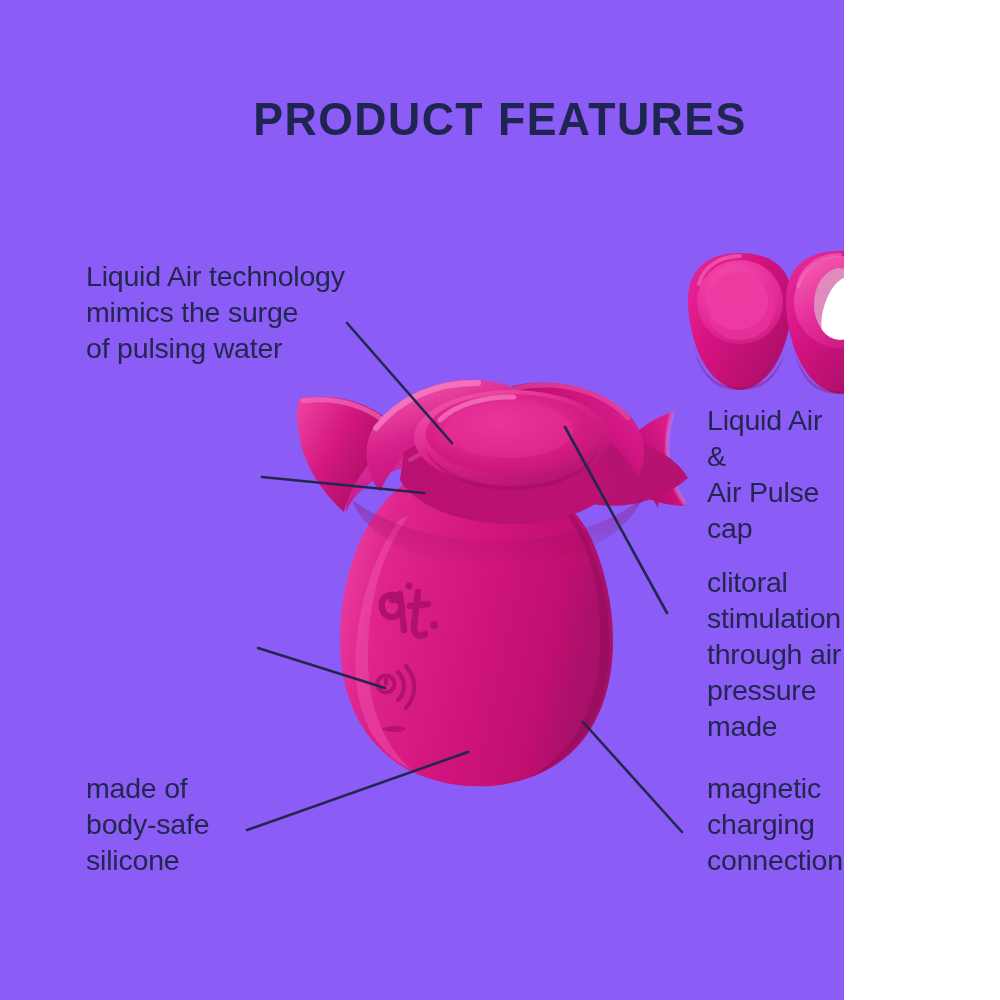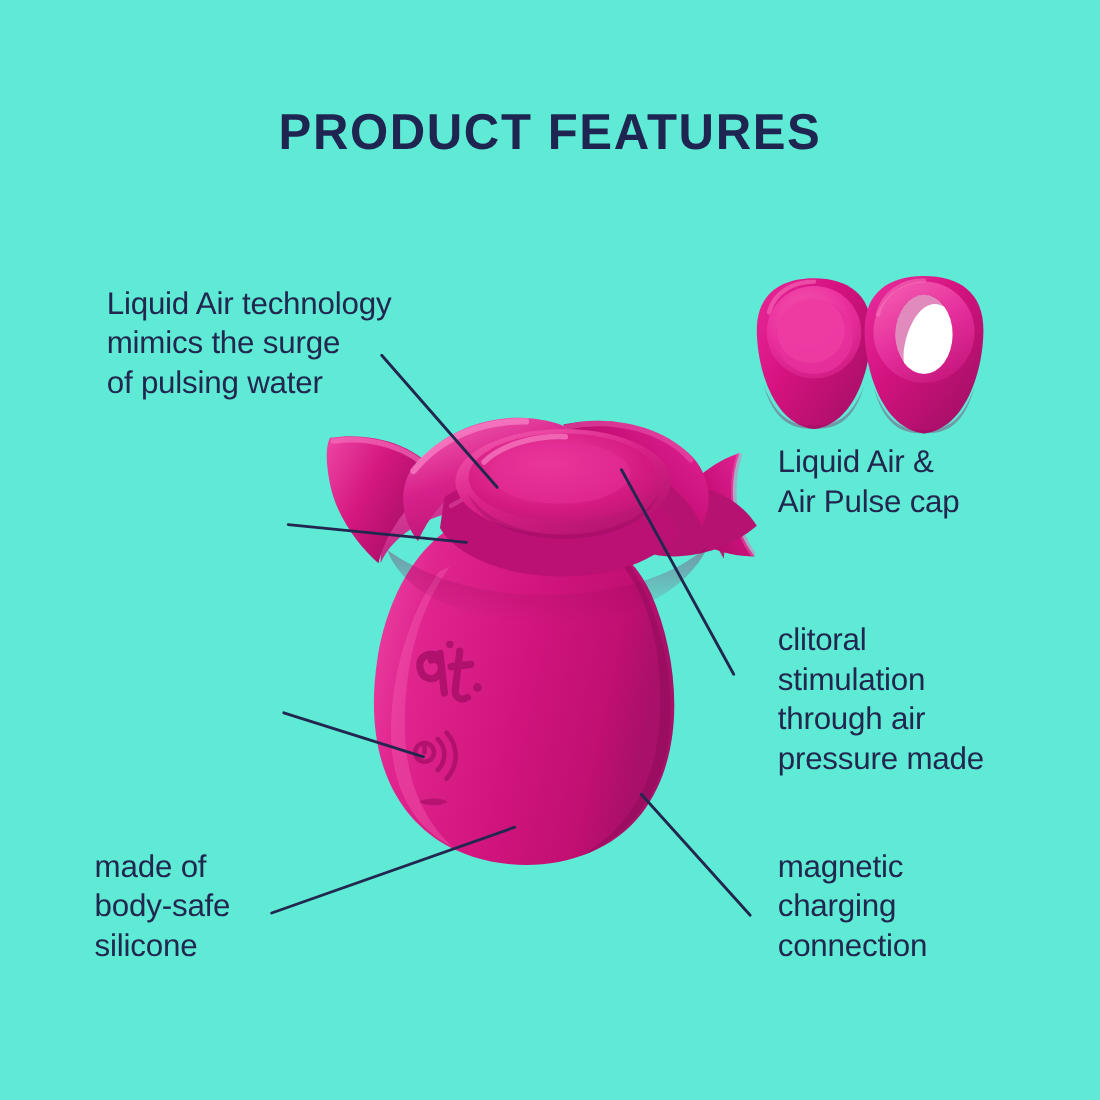--- a/index.html
+++ b/index.html
@@ -3,23 +3,23 @@
 <meta charset="utf-8">
 <title>Product Features</title>
 <style>
   html, body {
     margin: 0;
     padding: 0;
     background: #ffffff;
   }
   #stage {
     position: relative;
-    width: 1000px;
+    width: 844px;
     height: 1000px;
-    background: #5eead4;
+    background: #8b5cf6;
     overflow: hidden;
     font-family: "Liberation Sans", sans-serif;
     -webkit-font-smoothing: antialiased;
   }
 
   
   .title {
     position: absolute;
     top: 92px;
     left: 0;
@@ -39,21 +39,21 @@
     color: #22274f;
     font-family: "Liberation Sans", sans-serif;
     font-size: 28.5px;
     line-height: 36px;
     font-weight: 500;
     white-space: pre-line;
     letter-spacing: -0.2px;
   }
   .callout.right { text-align: left; margin-left: 17px; }
 
-  #callout-liquid-air   { left: 86px;  top: 258px; margin-left: 11px; }
+  #callout-liquid-air   { left: 86px;  top: 258px; }
   #callout-rose-shape   { left: 86px;  top: 448px; }
   #callout-pressure     { left: 86px;  top: 610px; }
   #callout-silicone     { left: 86px;  top: 770px; }
   #callout-cap-label    { left: 690px; top: 402px; }
   #callout-clitoral     { left: 690px; top: 564px; }
   #callout-magnetic     { left: 690px; top: 770px; }
 
   
   svg.layer {
     position: absolute;

